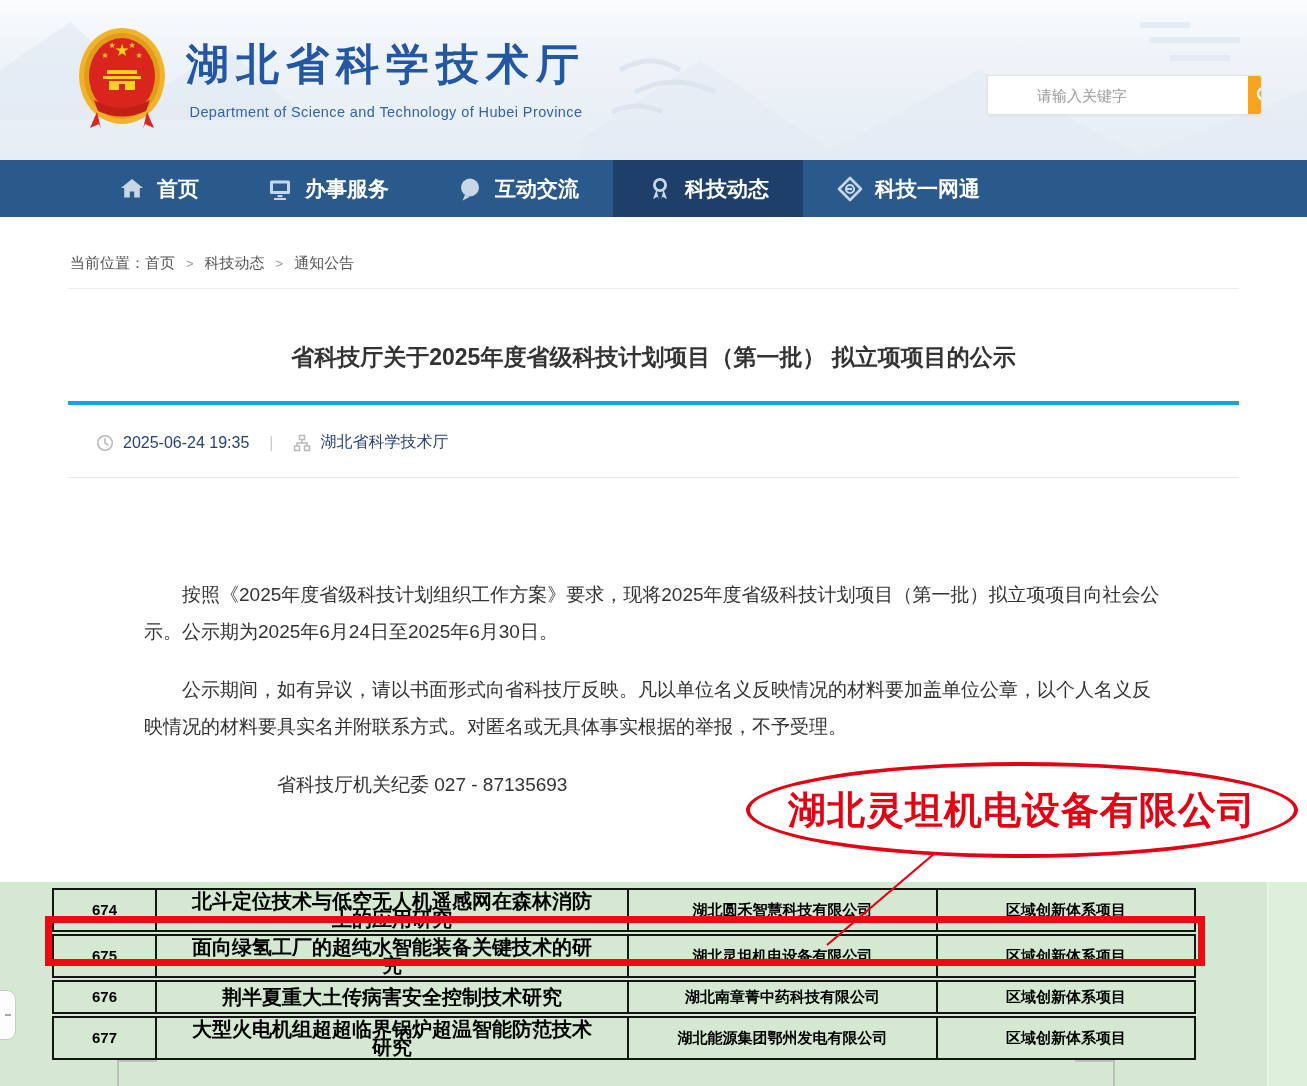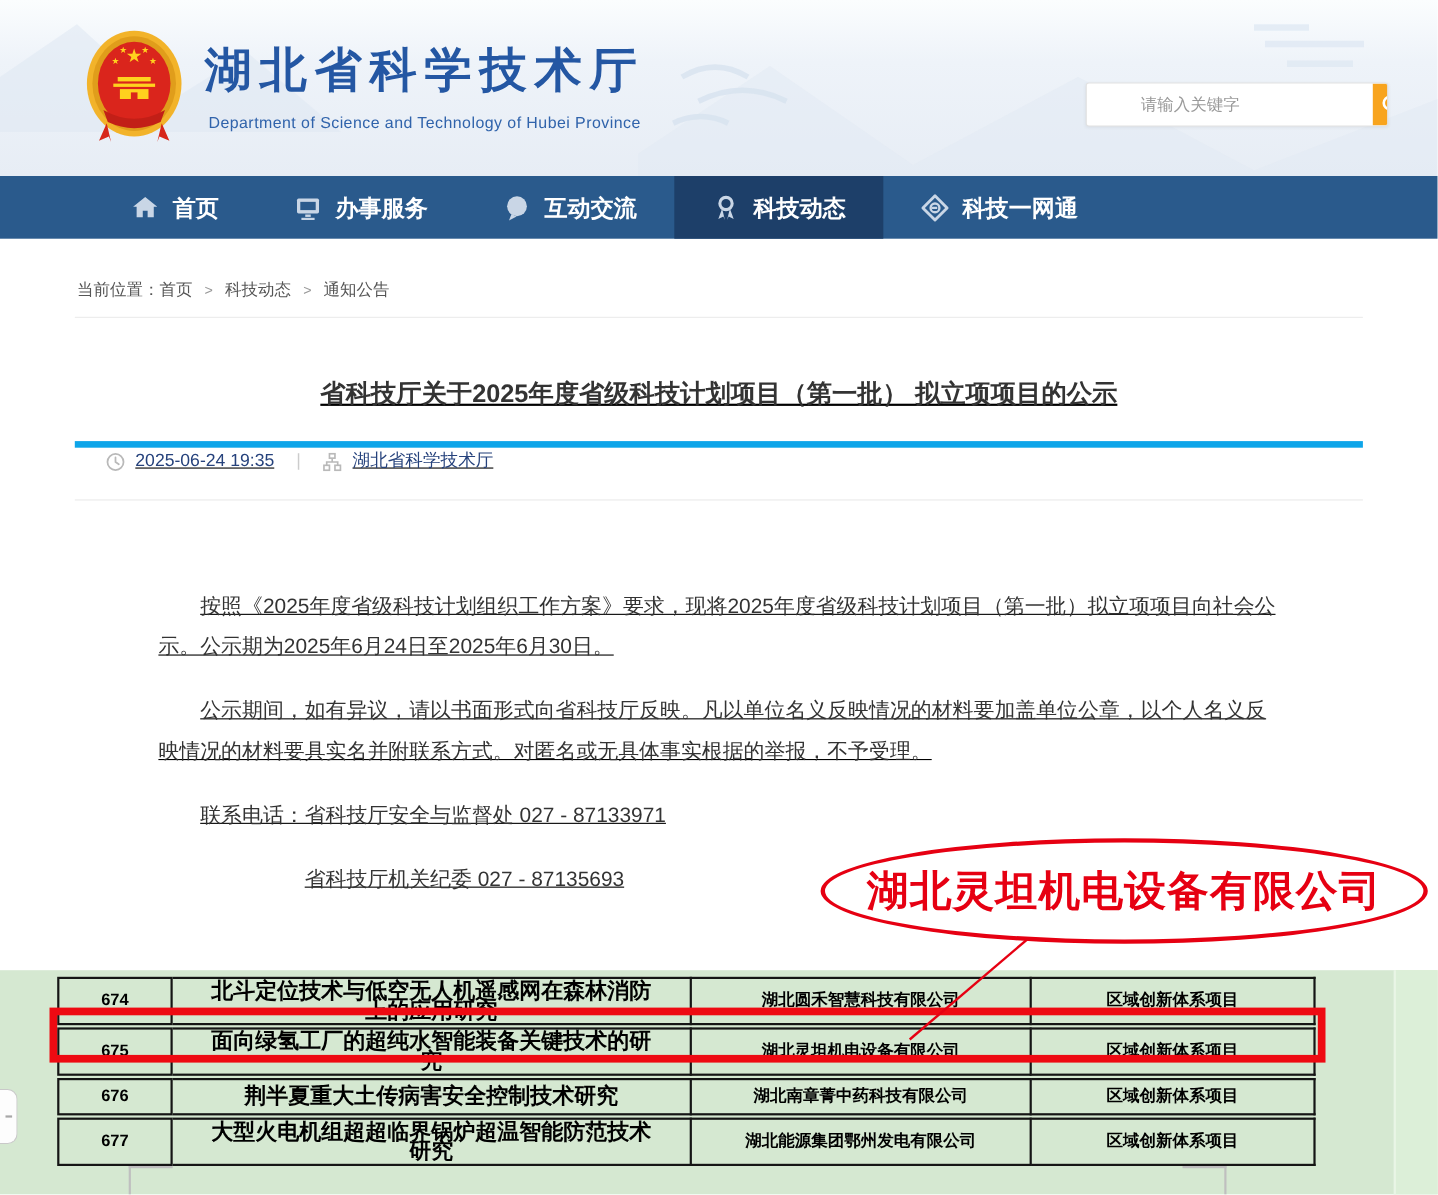--- a/index.html
+++ b/index.html
@@ -49,36 +49,36 @@
   .nav-item.active{background:#1d3f69;}
   .nav-icon{display:flex;align-items:center;margin-right:12px;color:#c9d6e6;}
   
   .breadcrumb{
     margin:0 68px;padding:37px 0 15px 2px;font-size:15px;color:#555;
     border-bottom:1px solid #ececec;display:flex;align-items:center;
   }
   .breadcrumb .sep{margin:0 11px;color:#999;font-size:13px;}
   .crumb-link{cursor:pointer;color:#555;}
   
-  .article{margin:0 68px;text-decoration:underline;}
+  .article{margin:0 68px;}
   .article-title{
     text-align:center;font-size:23px;font-weight:bold;color:#333;
     margin:52px 40px 0;line-height:32px;
   }
   .meta-bar{
-    margin-top:28px;border-top:6px solid #0ea5e9;border-bottom:1px solid #e9e9e9;
-    padding:2px 0 24px 28px;display:flex;align-items:center;font-size:16px;color:#26427c;
+    margin-top:28px;border-top:4px solid #0ea5e9;border-bottom:1px solid #e9e9e9;
+    padding:27px 0 24px 28px;display:flex;align-items:center;font-size:16px;color:#26427c;
   }
   .meta-icon{display:flex;align-items:center;margin-right:9px;color:#b9b9b9;}
   .meta-sep{color:#ccc;margin:0 20px;}
   .body-text{padding:0 76px;}
   .body-text p{
     margin:21px 0 0;font-size:19px;line-height:37px;color:#333;text-indent:38px;
   }
-  .body-text p.first{margin-top:78px;}
+  .body-text p.first{margin-top:98px;}
   .body-text p.indent-deep{text-indent:133px;}
   
   .table-shot{
     position:absolute;left:0;top:882px;width:1307px;height:204px;background:#d5e8d1;z-index:1;
   }
   .table-shot .right-strip{
     position:absolute;left:1267px;top:0;width:40px;height:204px;background:#dcefd8;
     border-left:2px solid #e9f5e6;
   }
   .proj-table{
@@ -241,21 +241,20 @@
         <rect x="11.5" y="12" width="5" height="4.5" fill="none" stroke="currentColor" stroke-width="1.5"></rect>
         <path d="M9 5.5 V9 M4 12 V9 h10 v3" fill="none" stroke="currentColor" stroke-width="1.5"></path>
       </svg>
     </span>
     <span>湖北省科学技术厅</span>
   </div>
 
   <div class="body-text">
     <p class="first">按照《2025年度省级科技计划组织工作方案》要求，现将2025年度省级科技计划项目（第一批）拟立项项目向社会公示。公示期为2025年6月24日至2025年6月30日。</p>
     <p>公示期间，如有异议，请以书面形式向省科技厅反映。凡以单位名义反映情况的材料要加盖单位公章，以个人名义反映情况的材料要具实名并附联系方式。对匿名或无具体事实根据的举报，不予受理。</p>
-    <p>联系电话：省科技厅安全与监督处 027 - 87133971</p>
     <p class="indent-deep">省科技厅机关纪委 027 - 87135693</p>
   </div>
 </div>
 
 <div class="table-shot">
   <div class="right-strip"></div>
 
   <table class="proj-table">
     <colgroup>
         <col style="width:105px">

